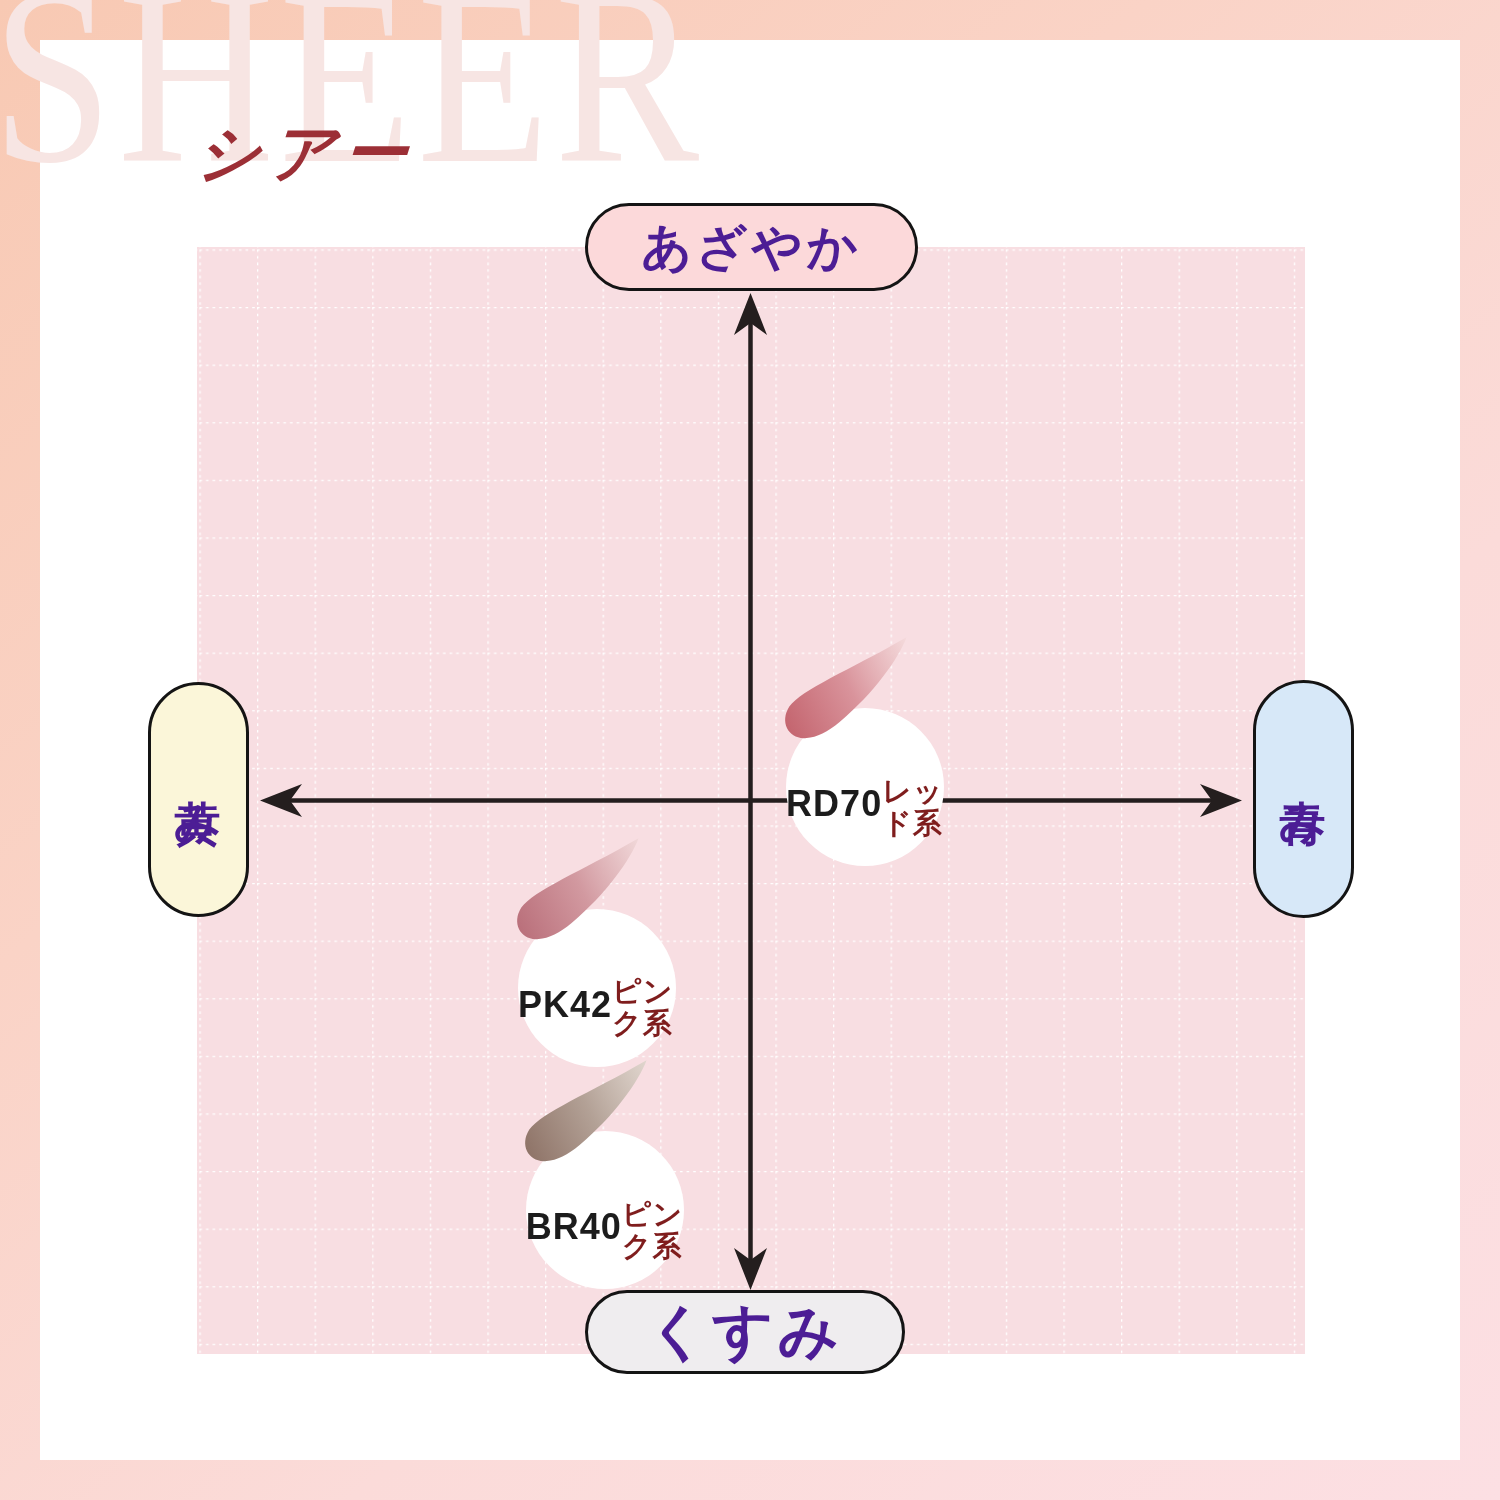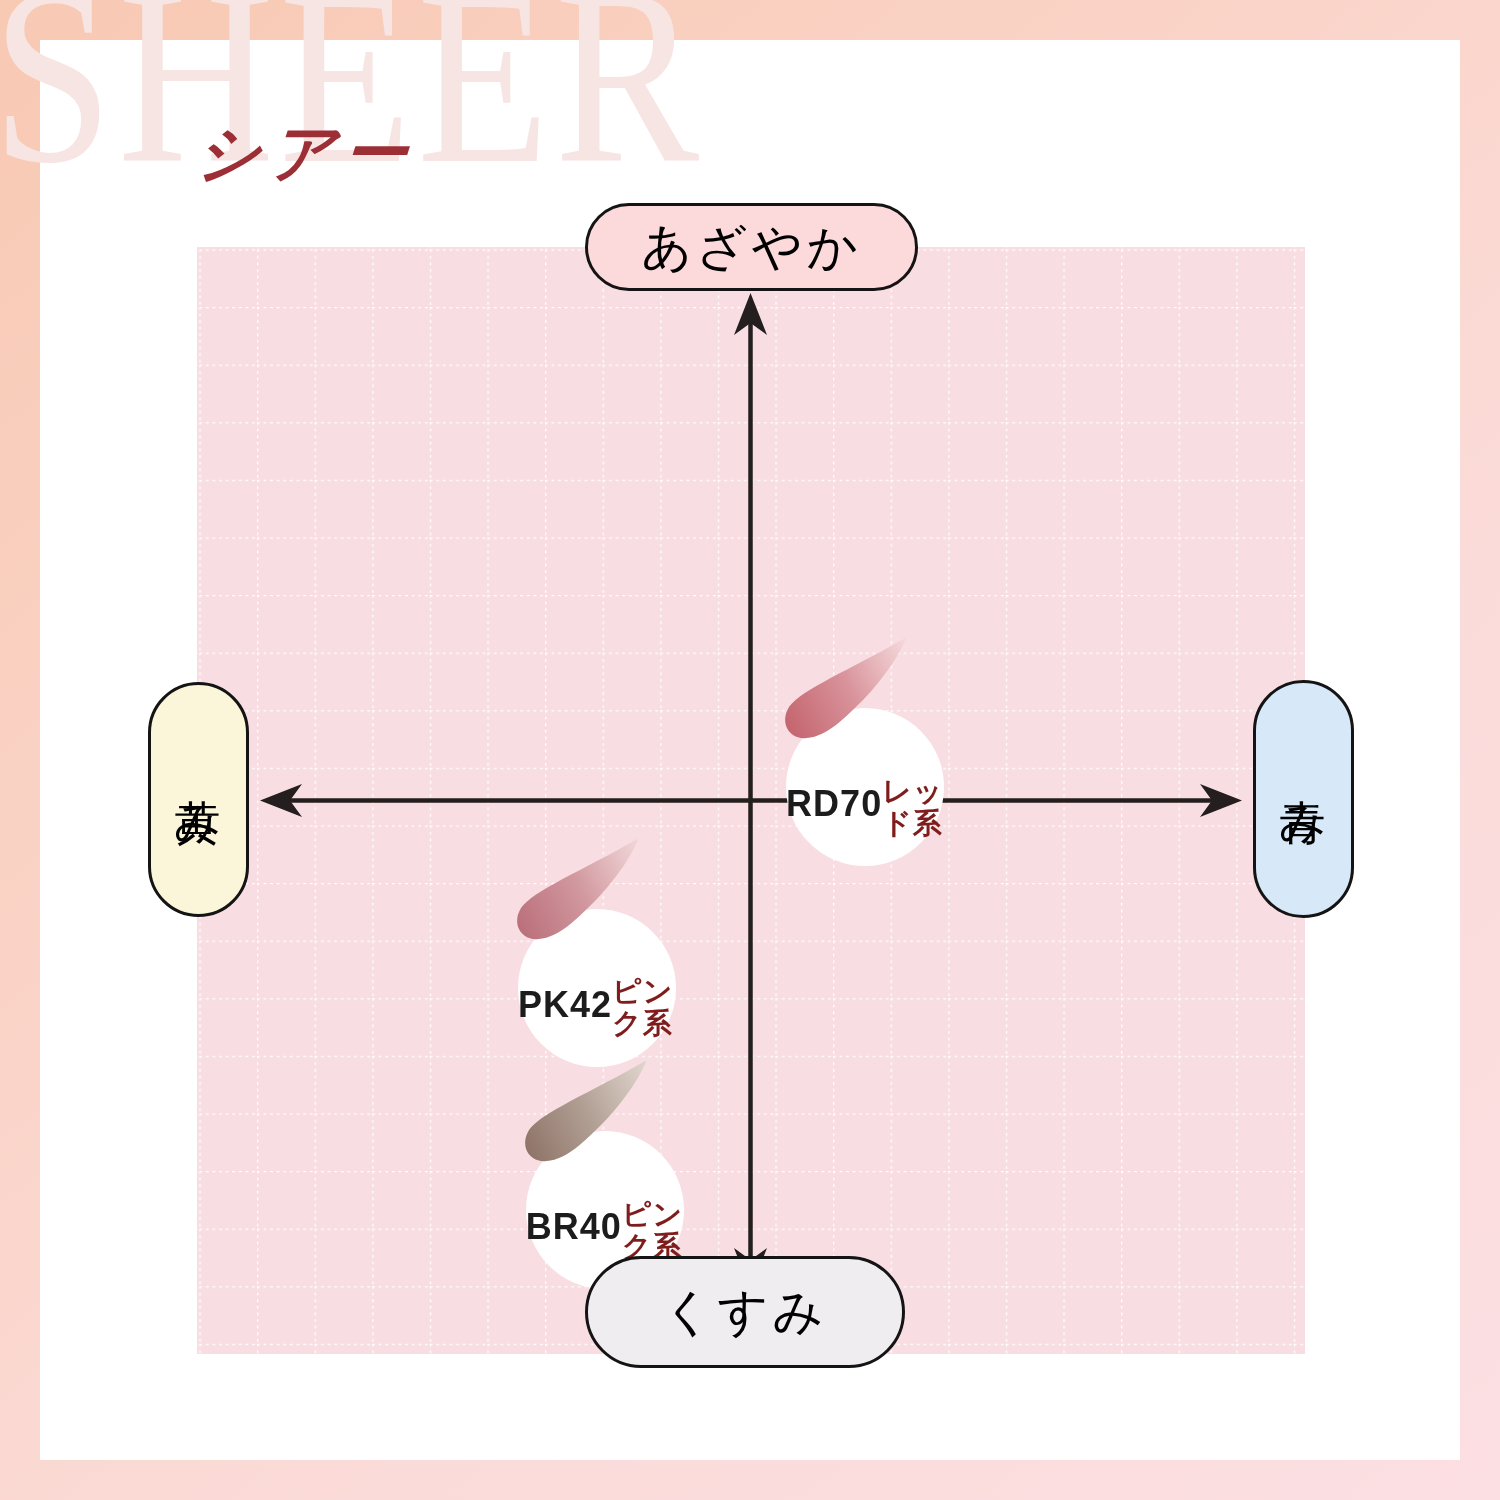--- a/index.html
+++ b/index.html
@@ -51,24 +51,24 @@
   .marker .code{
     font-size:36px;font-weight:700;color:#1c1c1c;letter-spacing:1px;line-height:1.1;
   }
   .marker .type{
     font-size:29px;font-weight:700;color:#7f1d1d;letter-spacing:1px;margin-top:7px;line-height:1.1;
   }
   
   .pill{
     position:absolute;box-sizing:border-box;border:3.5px solid #141414;
     display:flex;align-items:center;justify-content:center;
-    font-weight:400;color:#000000;border-radius:60px;
+    font-weight:700;color:#4c1d95;border-radius:60px;
   }
   .pill-top{left:585px;top:203px;width:333px;height:88px;background:#fcd9da;font-size:50px;letter-spacing:4px;}
-  .pill-bottom{left:585px;top:1256px;width:320px;height:112px;background:#efedef;font-size:50px;letter-spacing:4px;}
+  .pill-bottom{left:585px;top:1290px;width:320px;height:84px;background:#efedef;font-size:60px;letter-spacing:4px;}
   .pill-left{left:148px;top:682px;width:101px;height:235px;background:#fbf6d9;font-size:46px;
     writing-mode:vertical-rl;text-orientation:upright;letter-spacing:10px;}
   .pill-right{left:1253px;top:680px;width:101px;height:238px;background:#d7e8f8;font-size:46px;
     writing-mode:vertical-rl;text-orientation:upright;letter-spacing:10px;}
 </style>
 </head>
 <body>
 
 <div class="frame">
   <div class="panel"></div>

